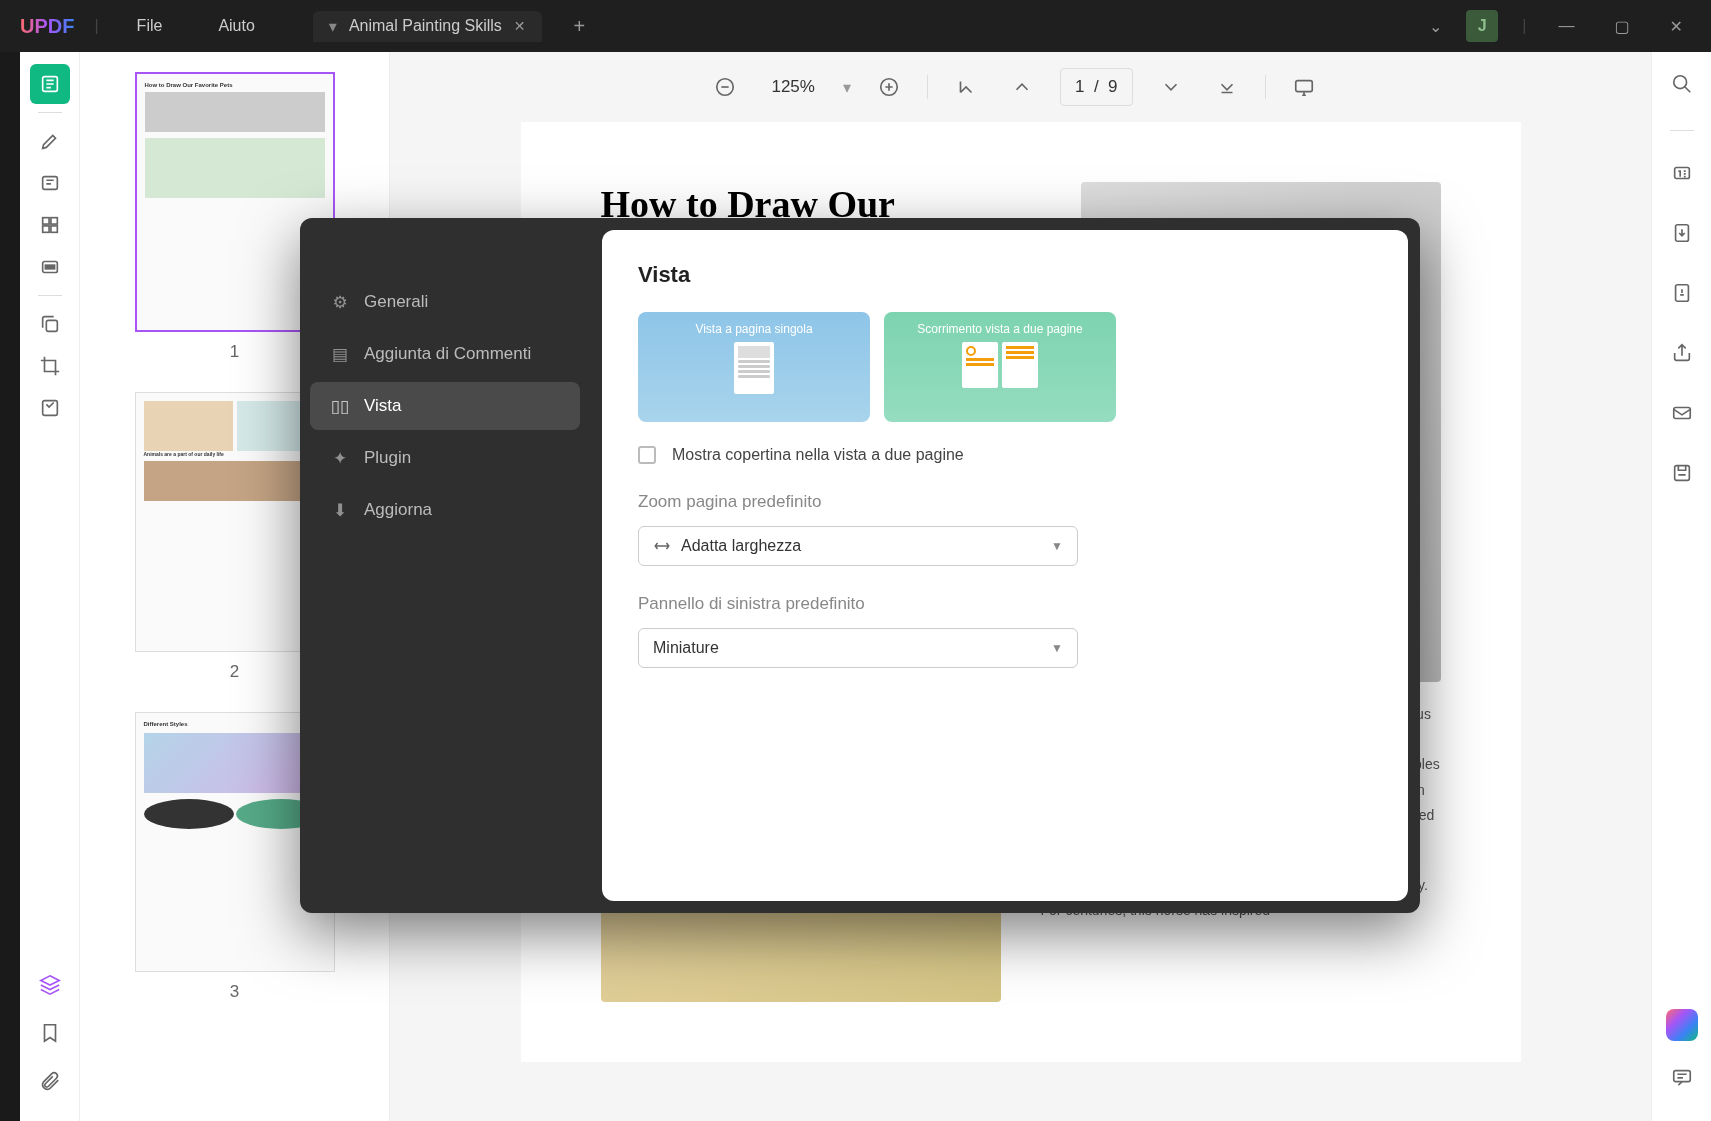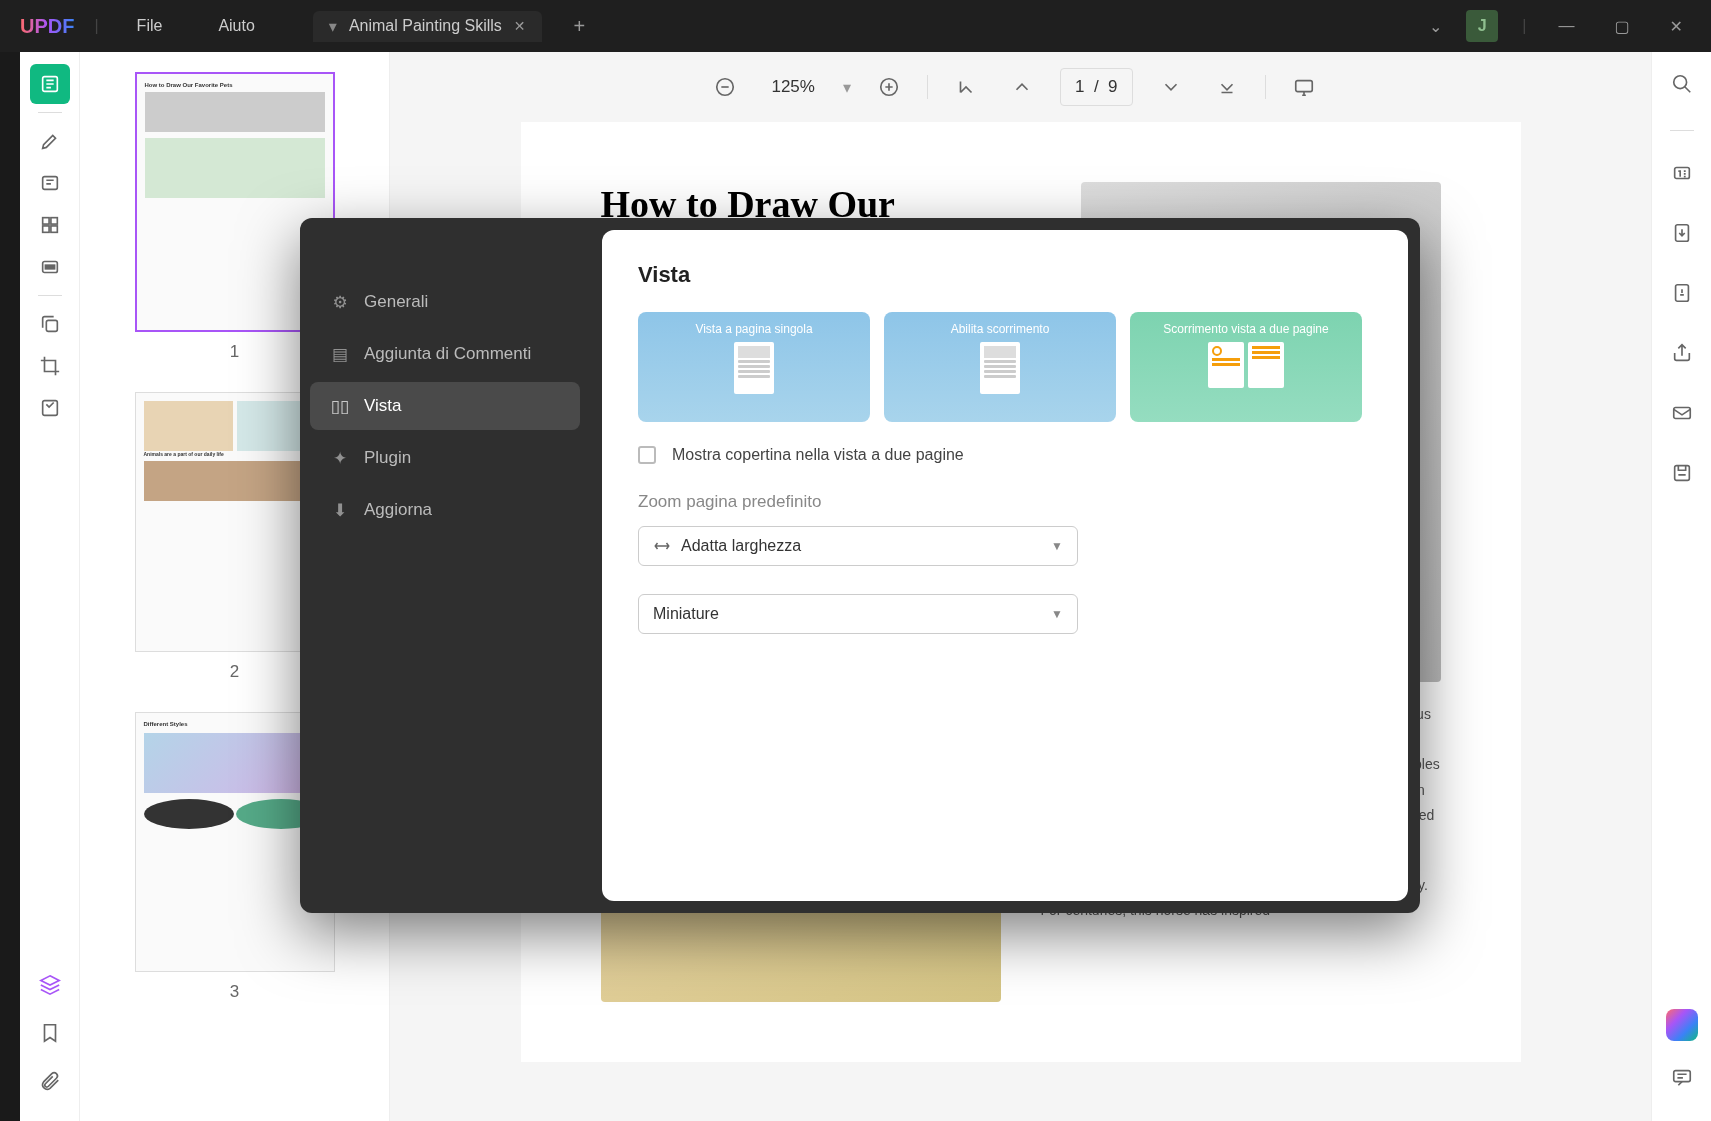--- a/index.html
+++ b/index.html
@@ -376,30 +376,20 @@
       <div class="layout-card blue">
         <span class="layout-card-label">Vista a pagina singola</span>
         <div class="layout-preview">
             <div class="block"></div>
             <div class="line"></div>
             <div class="line"></div>
             <div class="line"></div>
             <div class="line"></div>
           </div>
       </div>
-      <div class="layout-card blue">
-        <span class="layout-card-label">Abilita scorrimento</span>
-        <div class="layout-preview">
-            <div class="block"></div>
-            <div class="line"></div>
-            <div class="line"></div>
-            <div class="line"></div>
-            <div class="line"></div>
-          </div>
-      </div>
       <div class="layout-card green">
         <span class="layout-card-label">Scorrimento vista a due pagine</span>
         <div class="layout-preview-double">
           <div class="mini-page">
               <div class="o"></div>
               <div class="bar"></div>
               <div class="bar"></div>
             </div>
           <div class="mini-page">
               <div class="bar"></div>
@@ -418,18 +408,19 @@
     <div class="select-box">
       <span style="display:flex;align-items:center;gap:10px">
         <svg class="select-icon" viewBox="0 0 24 24" fill="none" stroke="currentColor" stroke-width="2">
             <path d="M3 12h18M6 8l-3 4 3 4M18 8l3 4-3 4"></path>
           </svg>
         <span>Adatta larghezza</span>
       </span>
       <span class="select-arrow">▼</span>
     </div>
 
+    <div class="section-label">Pannello di sinistra predefinito</div>
     <div class="select-box">
       <span>Miniature</span>
       <span class="select-arrow">▼</span>
     </div>
   </div>
 </div>
 
 </body></html>

